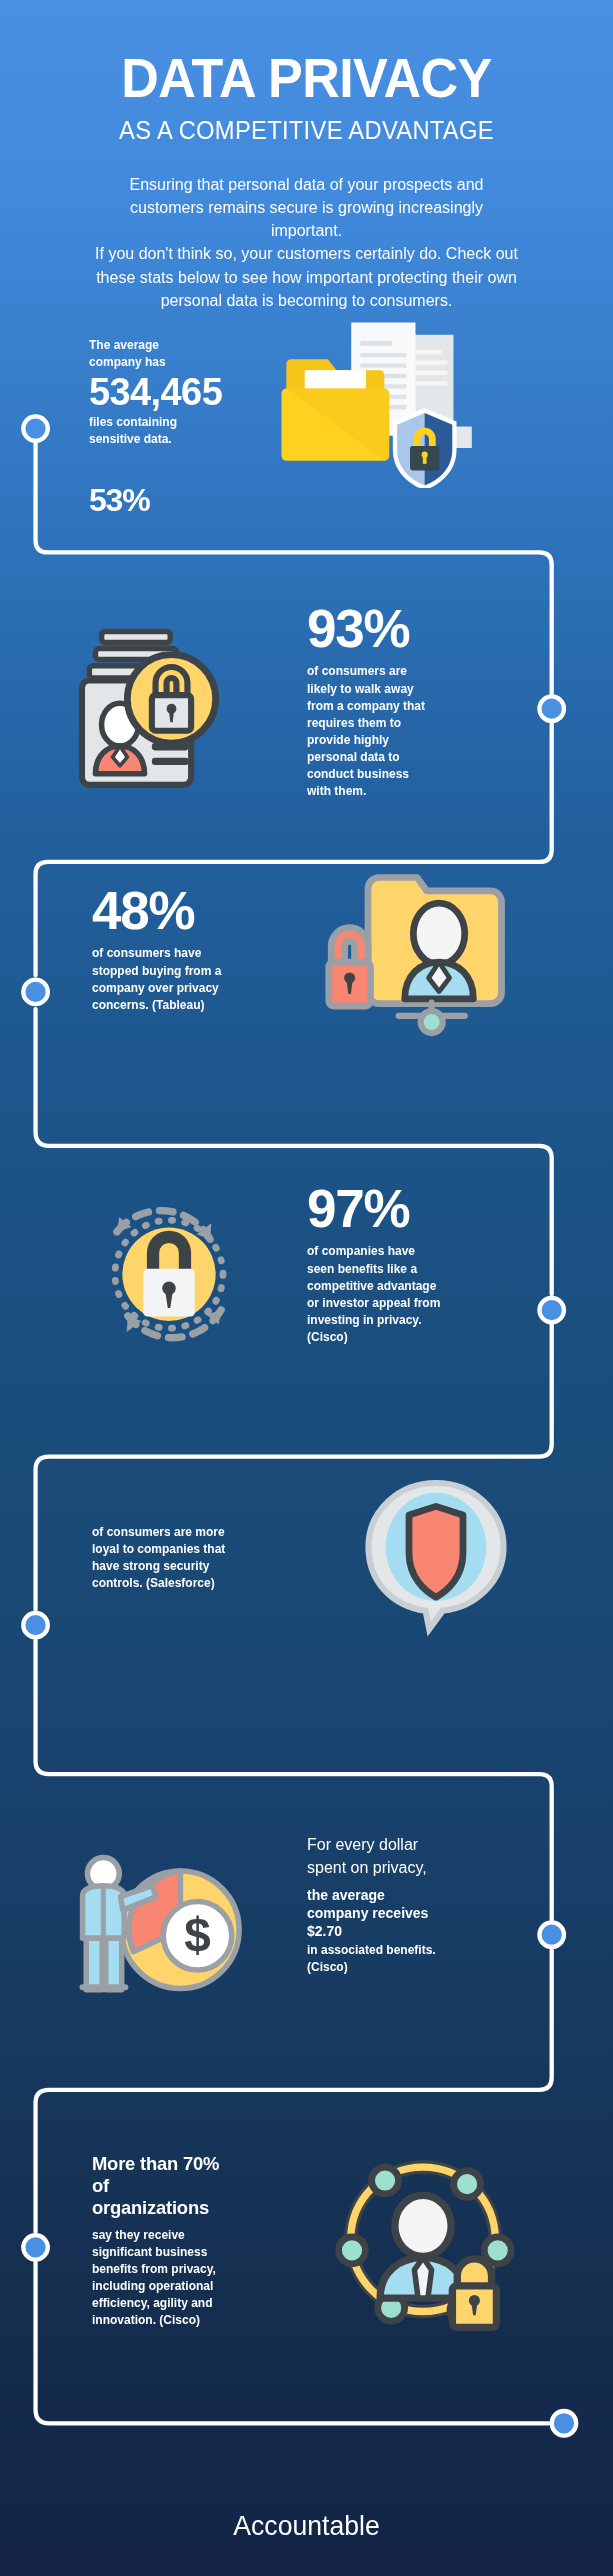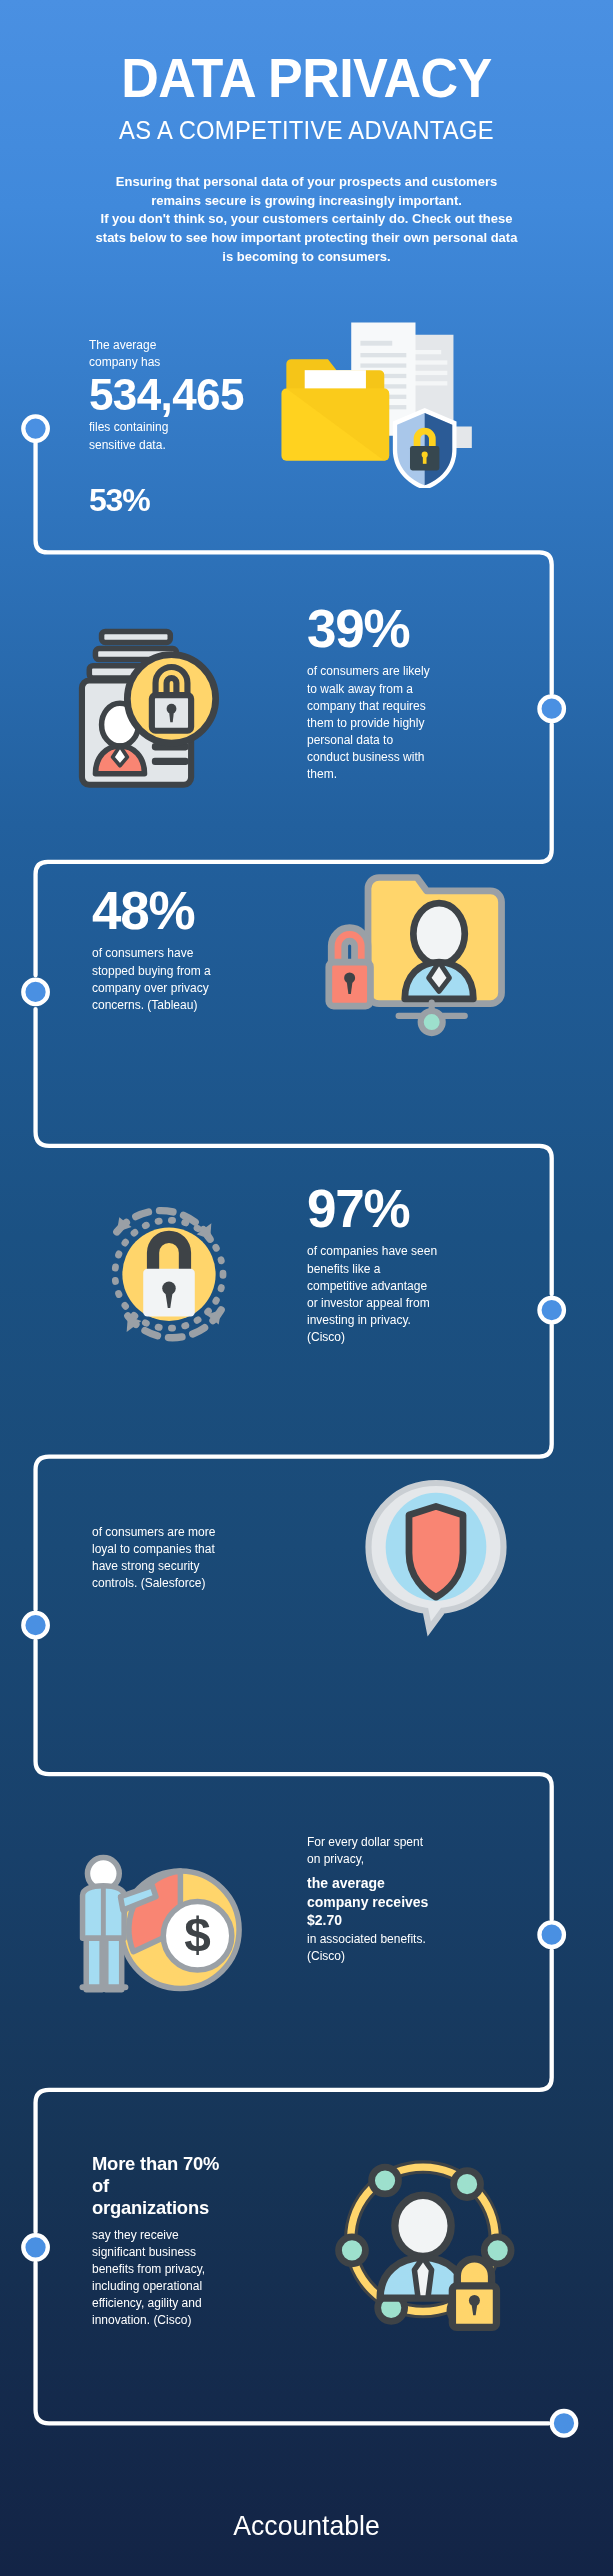--- a/index.html
+++ b/index.html
@@ -54,49 +54,49 @@
   .subtitle {
     font-size: 25px;
     font-weight: 300;
     color: #ffffff;
     letter-spacing: 0.3px;
     margin-top: 9.8px;
     transform: scaleX(0.95);
   }
   .lede1, .lede2 {
     color: #ffffff;
-    font-size: 13px;
-    font-weight: 700;
+    font-size: 16px;
+    font-weight: 400;
     line-height: 1.45;
     width: 393px;
     margin: 0 auto;
   }
   .lede1 { margin-top: 28px; }
   .lede2 { width: 423px; }
 
   
   .stat { position: absolute; }
   .big {
     color: #ffffff;
     font-weight: 700;
     line-height: 0.96;
     letter-spacing: -1.2px;
   }
   .pct { font-size: 53px; }
-  .num534 { font-size: 44px; letter-spacing: -0.6px; }
+  .num534 { font-size: 38px; letter-spacing: -0.6px; }
   .small {
     color: #ffffff;
-    font-weight: 400;
+    font-weight: 700;
     font-size: 12px;
     line-height: 1.42;
   }
   .lead {
     color: #ffffff;
     font-weight: 300;
-    font-size: 12px;
+    font-size: 16px;
     line-height: 1.42;
   }
   .bold-line {
     color:#ffffff;
     font-weight: 700;
     font-size: 14px;
     line-height: 1.32;
   }
   .hdr70 {
     color:#ffffff;
@@ -207,21 +207,21 @@
       <path d="M238,158 l45,19 v41 c0,30 -21,49 -45,58 z" fill="#2b5b96"></path>
 
       <path d="M238,182 a18,18 0 0 1 18,18 v14 h-11 v-14 a7,7 0 0 0 -14,0 v14 h-11 v-14 a18,18 0 0 1 18,-18z" fill="#ffd21f"></path>
       <rect x="214" y="212" width="48" height="40" rx="4" fill="#37474f"></rect>
       <circle cx="238" cy="226" r="5" fill="#ffd21f"></circle>
       <rect x="235" y="228" width="6" height="13" fill="#ffd21f"></rect>
     </svg>
   </div>
 
   <div class="stat right-txt" style="left:307px; top:604px; width:196px;">
-    <div class="big pct">39%</div>
+    <div class="big pct">93%</div>
     <div class="small" style="margin-top:8.6px; width:129px;">of consumers are likely to walk away from a company that requires them to provide highly personal data to conduct business with them.</div>
   </div>
 
   <div class="icon-wrap" style="left:66px; top:613px; width:184px; height:184px;">
     <svg viewBox="0 0 300 300" width="184" height="184">
 
       <rect x="58" y="30" width="112" height="18" rx="6" fill="#e2e6e9" stroke="#3e4347" stroke-width="9"></rect>
       <rect x="48" y="58" width="132" height="18" rx="6" fill="#e2e6e9" stroke="#3e4347" stroke-width="9"></rect>
       <rect x="38" y="86" width="152" height="20" rx="6" fill="#e2e6e9" stroke="#3e4347" stroke-width="9"></rect>
 

